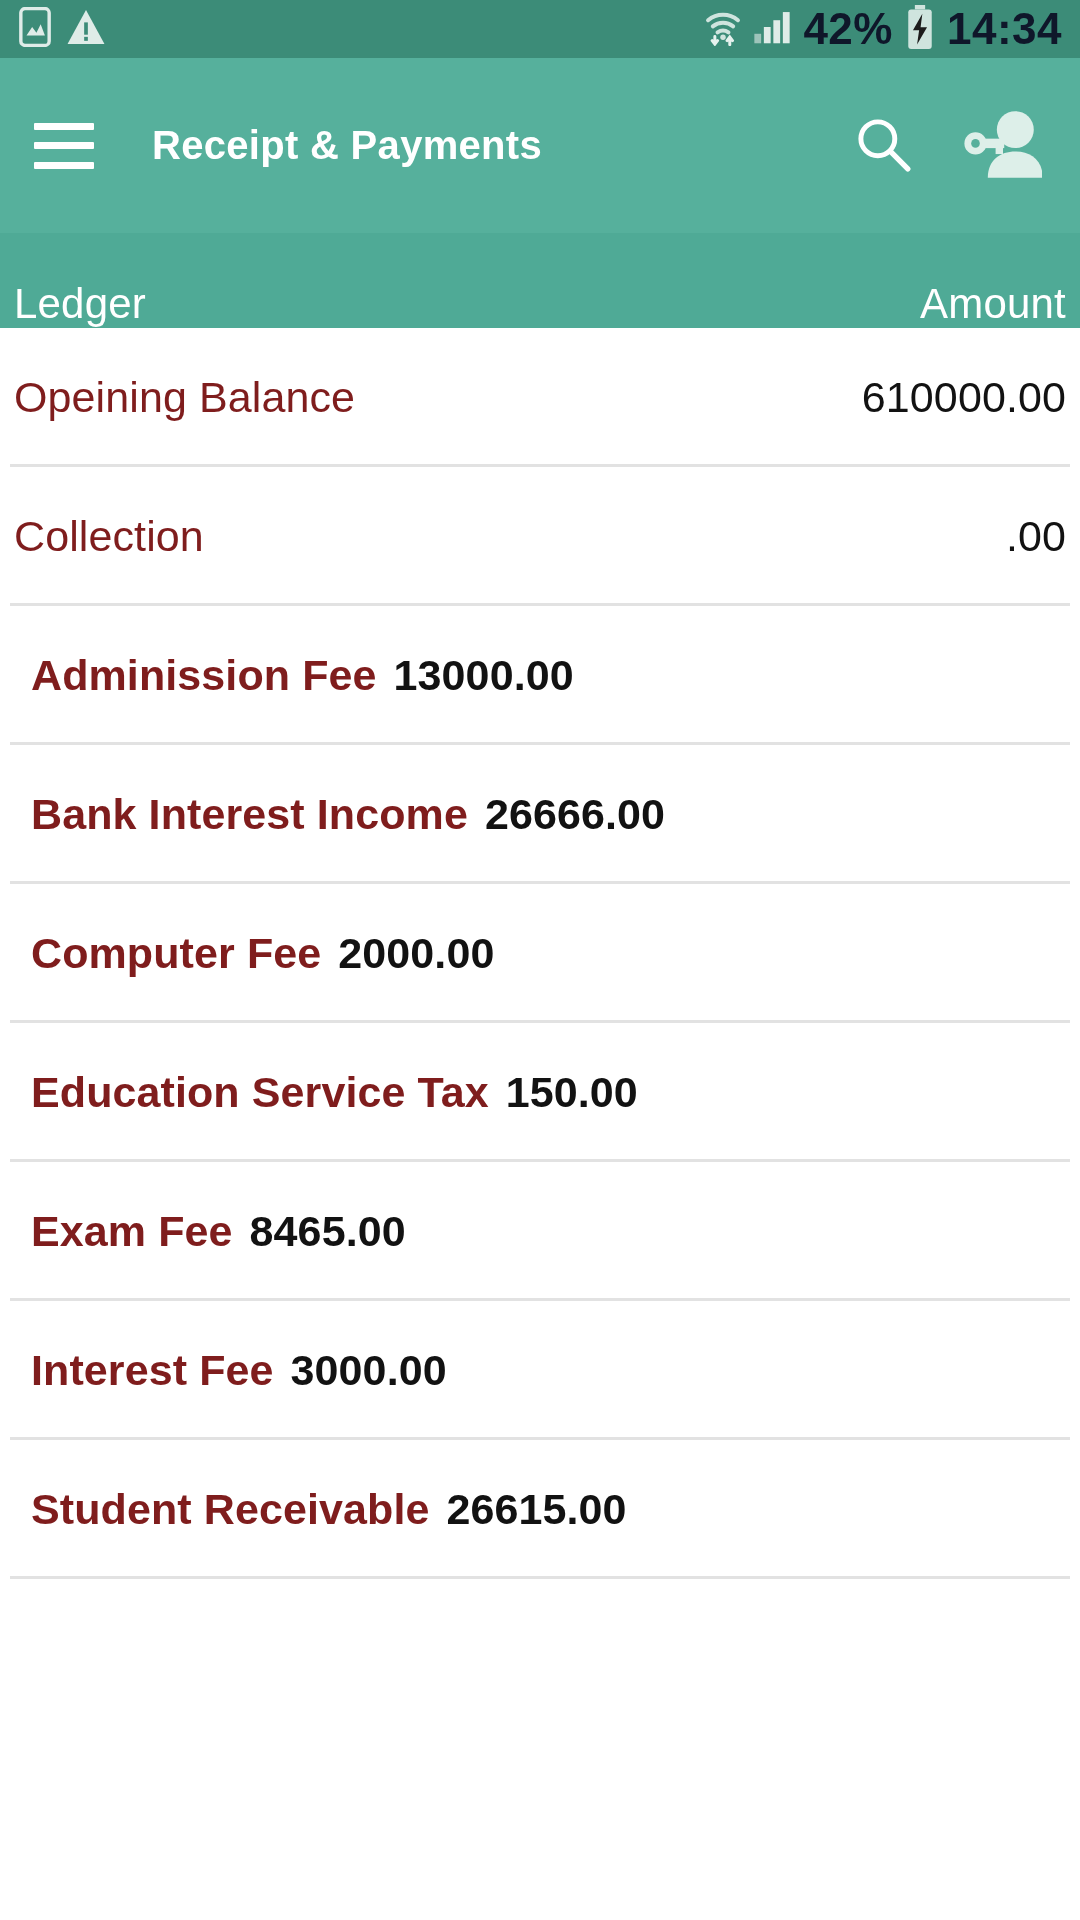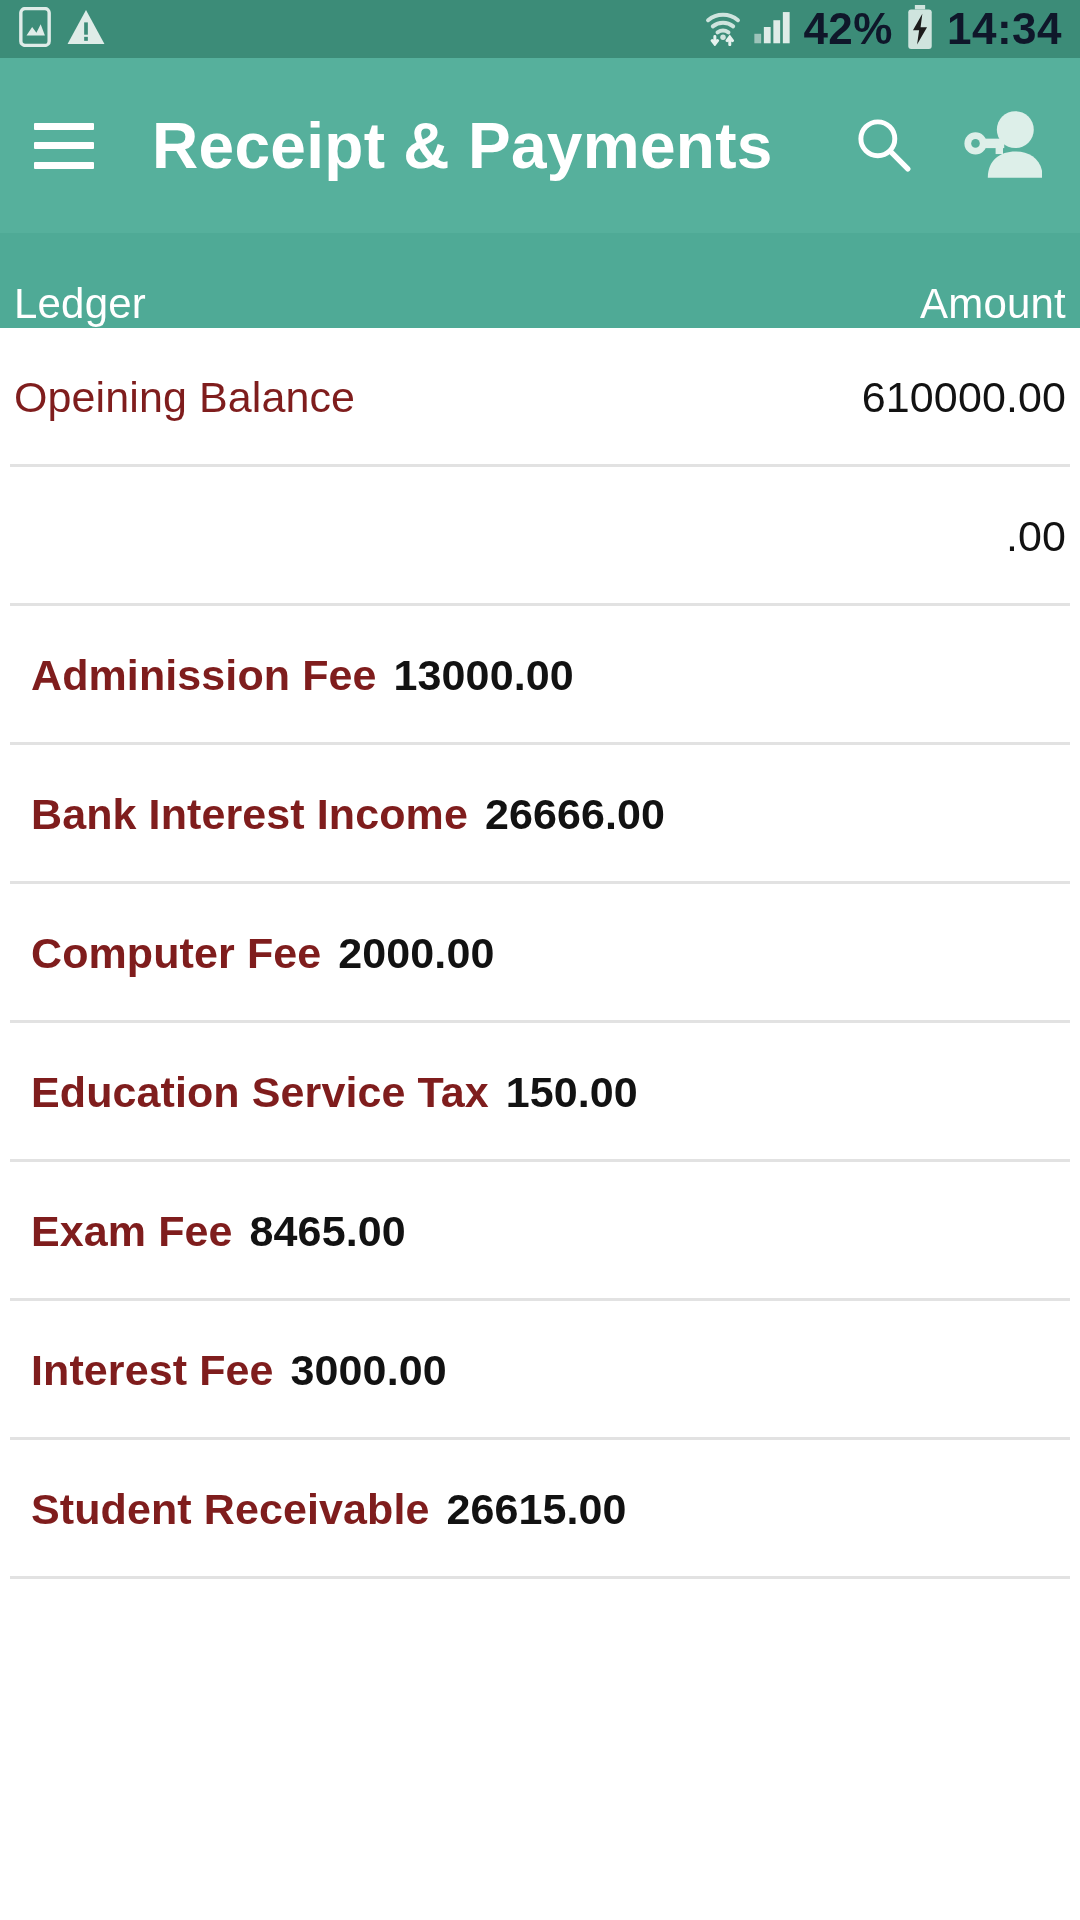--- a/index.html
+++ b/index.html
@@ -49,21 +49,21 @@
     display:flex; flex-direction:column; justify-content:space-between;
     cursor:pointer;
     flex:0 0 auto;
   }
   .hamburger span{
     display:block; height:7px; width:100%;
     background:#ffffff; border-radius:1px;
   }
   .app-title{
     color:#ffffff;
-    font-size:64px;
+    font-size:40px;
     font-weight:700;
     margin-left:58px;
     letter-spacing:0.3px;
     white-space:nowrap;
   }
   .app-actions{
     margin-left:auto;
     display:flex;
     align-items:center;
     gap:50px;
@@ -221,20 +221,21 @@
   <div class="th-ledger">Ledger</div>
   <div class="th-amount">Amount</div>
 </div>
 
 <div class="list" id="ledger-list">
     <div class="row normal">
       <div class="ledger">Opeining Balance</div>
       <div class="amount">610000.00</div>
     </div>
     <div class="row normal">
+      <div class="ledger">Collection</div>
       <div class="amount">.00</div>
     </div>
     <div class="row bold">
       <div class="ledger">Adminission Fee</div>
       <div class="amount">13000.00</div>
     </div>
     <div class="row bold">
       <div class="ledger">Bank Interest Income</div>
       <div class="amount">26666.00</div>
     </div>

